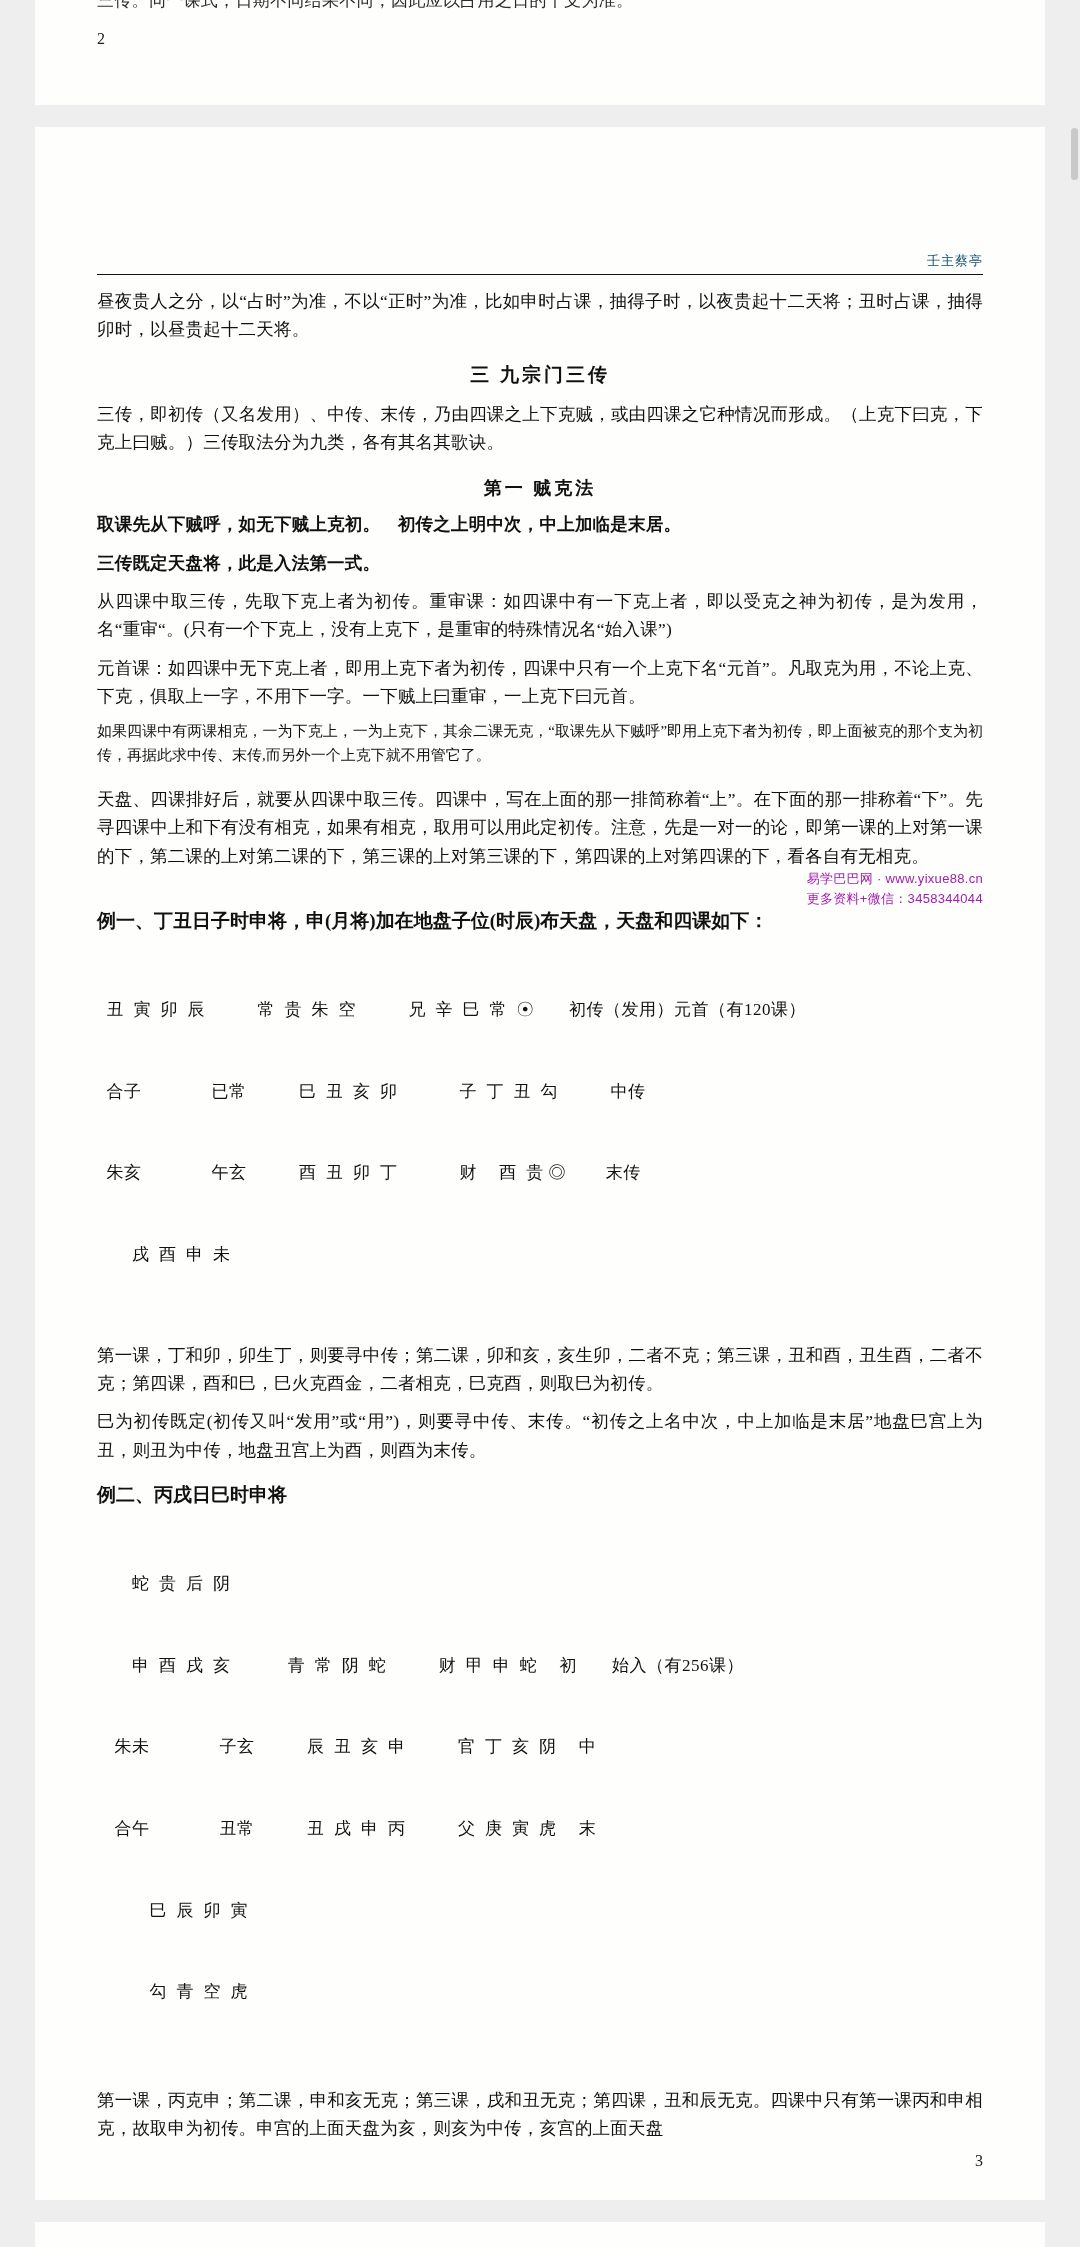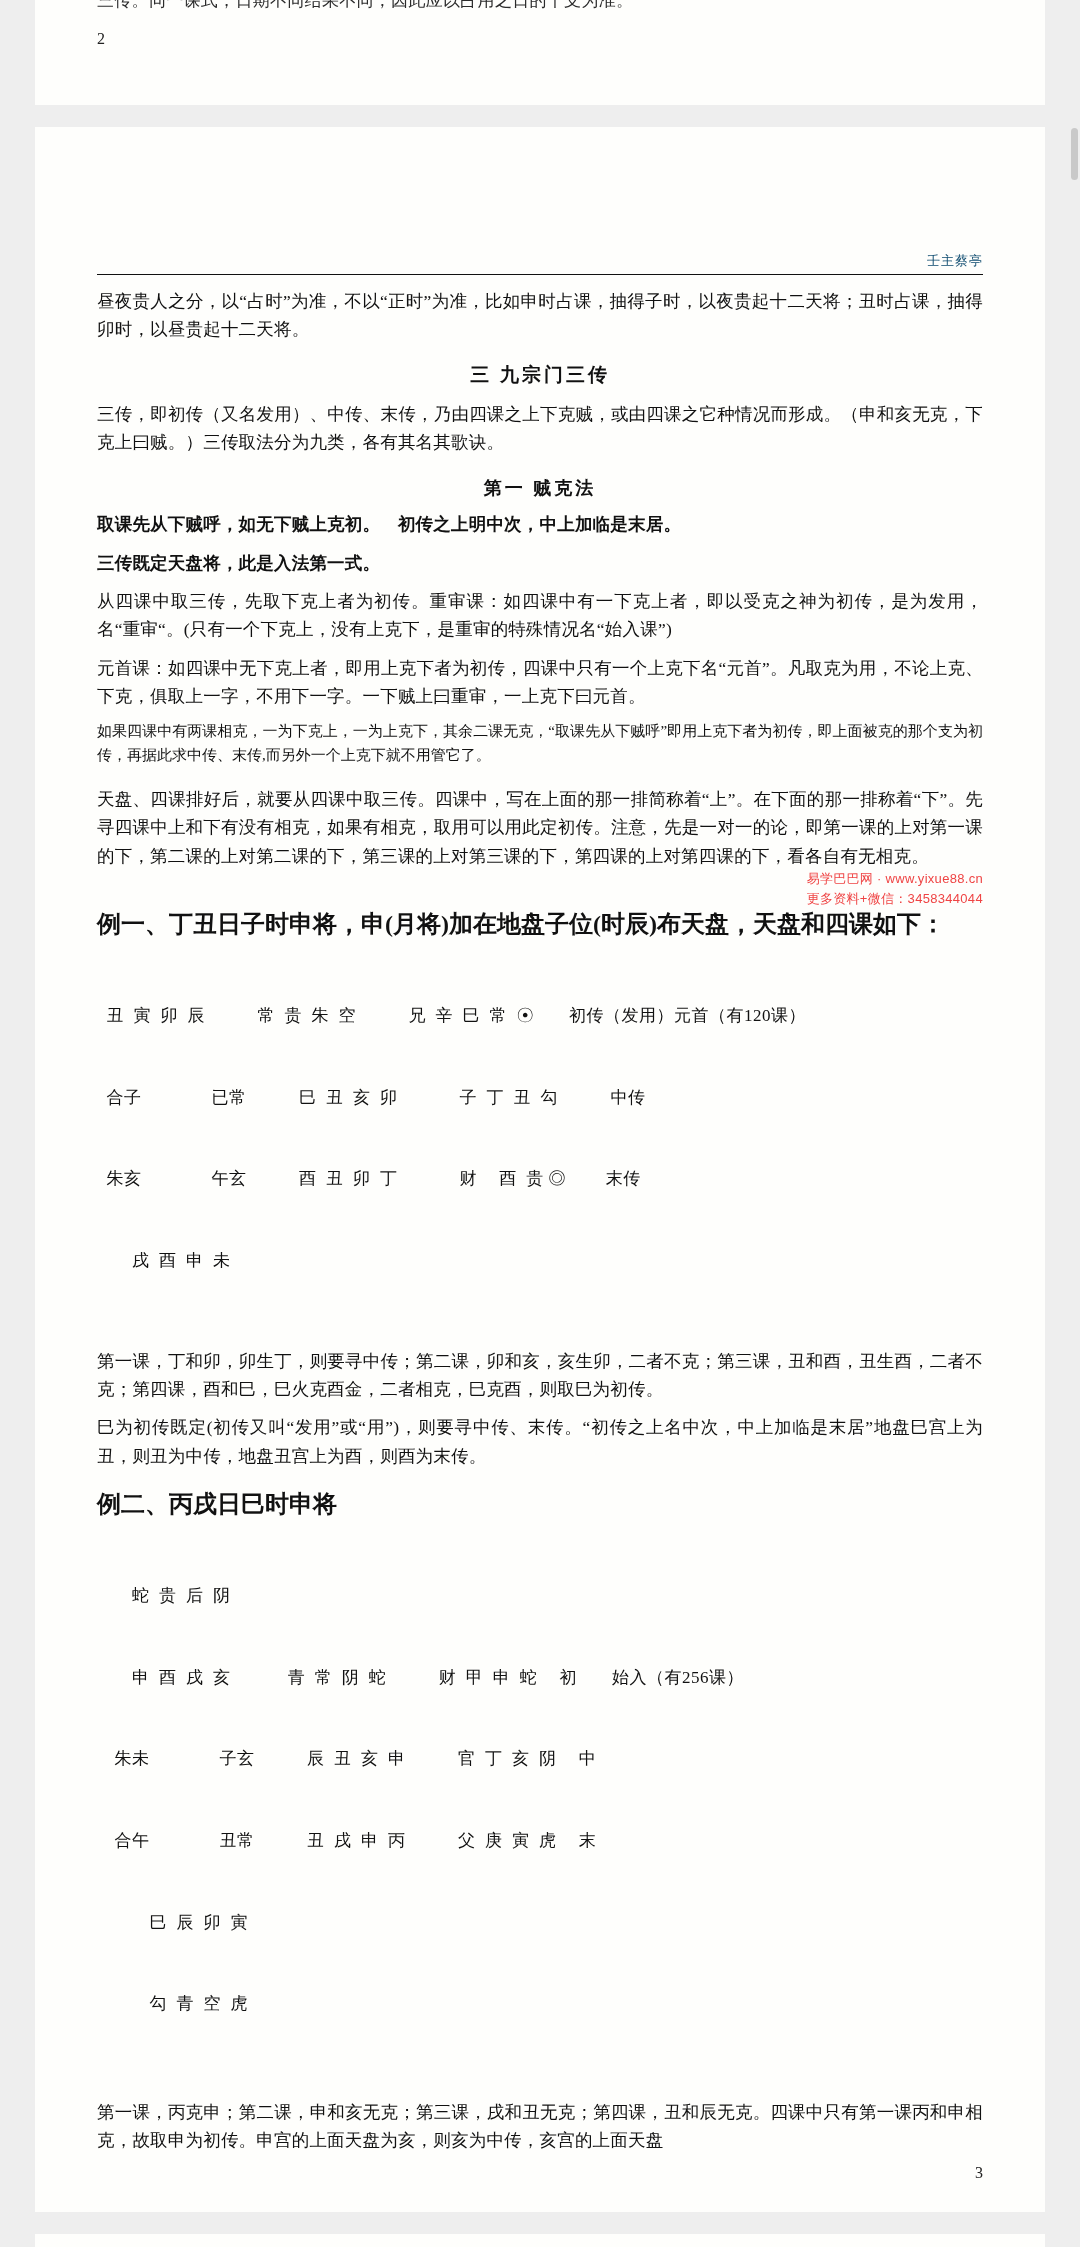--- a/index.html
+++ b/index.html
@@ -98,21 +98,21 @@
     letter-spacing: 3px;
   }
   .sub-title {
     text-align: center;
     font-size: 18px;
     font-weight: bold;
     margin: 20px 0 10px 0;
     letter-spacing: 3px;
   }
   .example-head {
-    font-size: 24px;
+    font-size: 19px;
     font-weight: bold;
     margin: 18px 0 8px 0;
   }
   .example-head.plain {
     font-weight: bold;
   }
   .spacer-sm { height: 10px; }
   .spacer-md { height: 18px; }
 
   
@@ -127,21 +127,21 @@
   .chart .row {
     display: block;
     white-space: pre;
   }
 
   
   .watermark {
     position: absolute;
     right: 62px;
     font-size: 13px;
-    color: #ef4444;
+    color: #a21caf;
     line-height: 1.55;
     text-align: left;
     letter-spacing: 0.3px;
     font-family: "Liberation Sans", sans-serif;
   }
   .watermark .l1 { display:block; }
   .watermark .l2 { display:block; }
 
   
   .scrollbar {
@@ -170,21 +170,21 @@
 
     <div style="height:70px"></div>
 
     <div class="header-stamp">壬主蔡亭</div>
     <div class="rule"></div>
 
     <p class="body">昼夜贵人之分，以“占时”为准，不以“正时”为准，比如申时占课，抽得子时，以夜贵起十二天将；丑时占课，抽得卯时，以昼贵起十二天将。</p>
 
     <div class="sect-title">三  九宗门三传</div>
 
-    <p class="body">三传，即初传（又名发用）、中传、末传，乃由四课之上下克贼，或由四课之它种情况而形成。（申和亥无克，下克上曰贼。）三传取法分为九类，各有其名其歌诀。</p>
+    <p class="body">三传，即初传（又名发用）、中传、末传，乃由四课之上下克贼，或由四课之它种情况而形成。（上克下曰克，下克上曰贼。）三传取法分为九类，各有其名其歌诀。</p>
 
     <div class="sub-title">第一  贼克法</div>
 
     <p class="body bold">取课先从下贼呼，如无下贼上克初。　初传之上明中次，中上加临是末居。</p>
     <p class="body bold">三传既定天盘将，此是入法第一式。</p>
 
     <p class="body">从四课中取三传，先取下克上者为初传。重审课：如四课中有一下克上者，即以受克之神为初传，是为发用，名“重审“。(只有一个下克上，没有上克下，是重审的特殊情况名“始入课”)</p>
     <p class="body">元首课：如四课中无下克上者，即用上克下者为初传，四课中只有一个上克下名“元首”。凡取克为用，不论上克、下克，俱取上一字，不用下一字。一下贼上曰重审，一上克下曰元首。</p>
     <p class="small">如果四课中有两课相克，一为下克上，一为上克下，其余二课无克，“取课先从下贼呼”即用上克下者为初传，即上面被克的那个支为初传，再据此求中传、末传,而另外一个上克下就不用管它了。</p>
 

